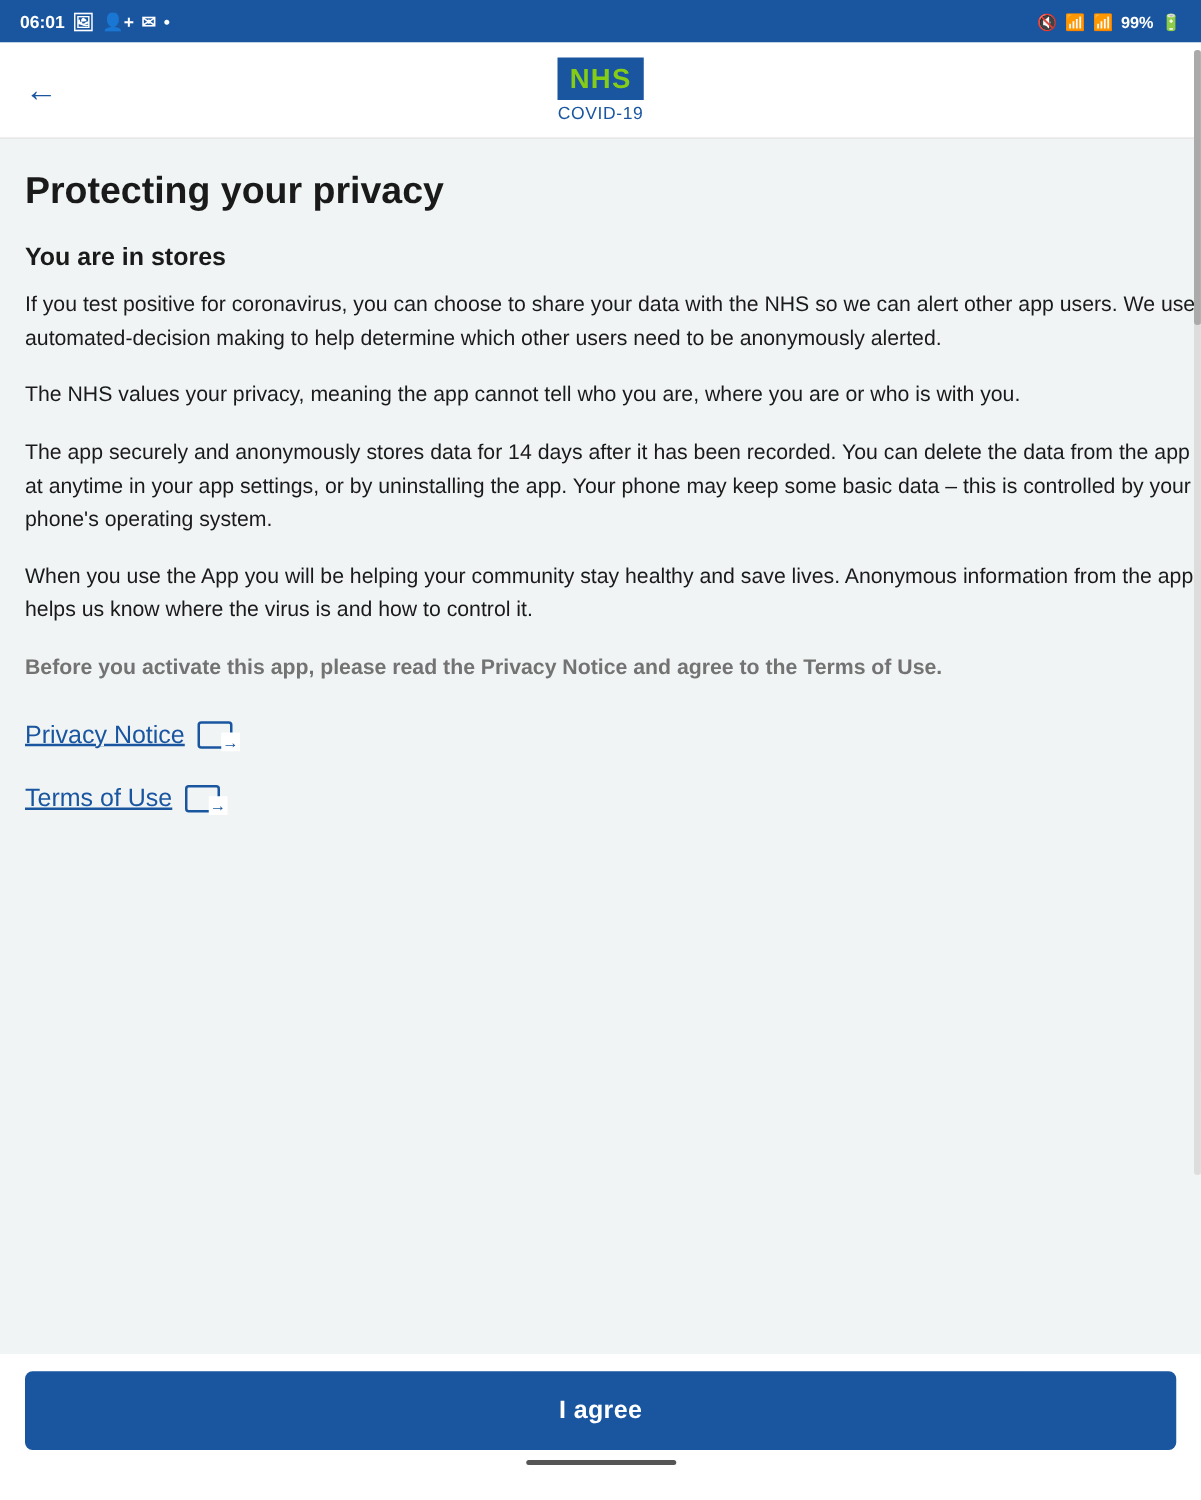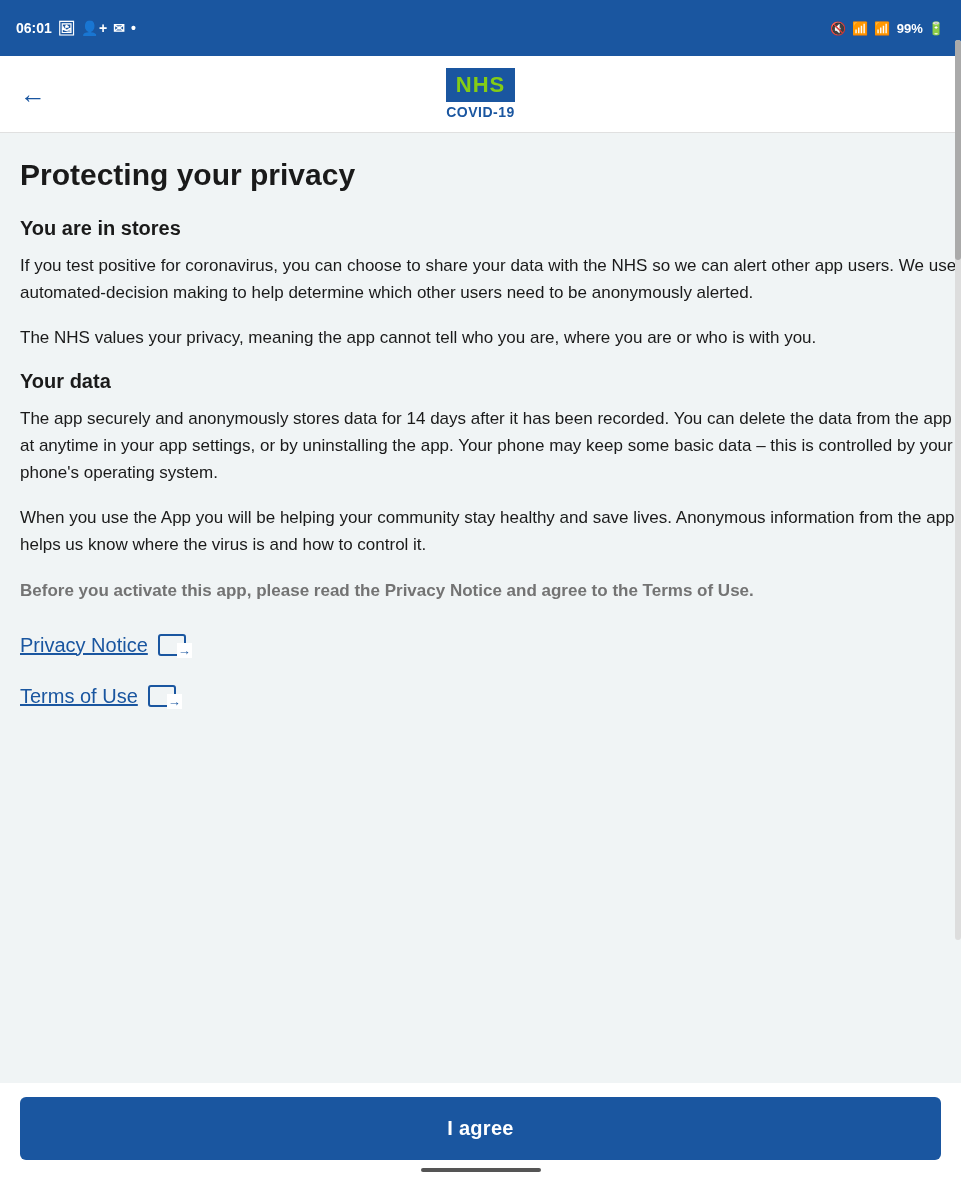--- a/index.html
+++ b/index.html
@@ -15,21 +15,21 @@
     }
 
     
     .status-bar {
       background: #1a56a0;
       color: white;
       display: flex;
       justify-content: space-between;
       align-items: center;
       padding: 6px 16px;
-      height: 56px;
+      height: 34px;
       font-size: 14px;
       font-weight: 600;
       text-align: right;
     }
 
     .status-left {
       display: flex;
       align-items: center;
       gap: 6px;
     }
@@ -76,21 +76,21 @@
       background: #1a56a0;
       color: #84cc16;
       font-weight: 900;
       font-size: 22px;
       padding: 4px 10px;
       letter-spacing: 1px;
     }
 
     .nhs-covid {
       color: #1a56a0;
-      font-weight: 700;
+      font-weight: 400;
       font-size: 14px;
       letter-spacing: 0.5px;
     }
 
     
     .content {
       padding: 24px 4px 160px 20px;
     }
 
     .page-title {
@@ -251,21 +251,20 @@
 
   <h1 class="page-title">Protecting your privacy</h1>
 
   <div class="section-block">
     <h2 class="section-heading">You are in stores</h2>
     <p class="body-text">If you test positive for coronavirus, you can choose to share your data with the NHS so we can alert other app users. We use automated-decision making to help determine which other users need to be anonymously alerted.</p>
     <p class="body-text">The NHS values your privacy, meaning the app cannot tell who you are, where you are or who is with you.</p>
   </div>
 
   <div class="section-block">
-    <h2 class="section-heading">Your data</h2>
     <p class="body-text">The app securely and anonymously stores data for 14 days after it has been recorded. You can delete the data from the app at anytime in your app settings, or by uninstalling the app. Your phone may keep some basic data – this is controlled by your phone's operating system.</p>
     <p class="body-text">When you use the App you will be helping your community stay healthy and save lives. Anonymous information from the app helps us know where the virus is and how to control it.</p>
   </div>
 
   <p class="bold-text">Before you activate this app, please read the Privacy Notice and agree to the Terms of Use.</p>
 
   <div class="link-item">
     <span>Privacy Notice</span>
     <span class="link-icon"></span>
   </div>

